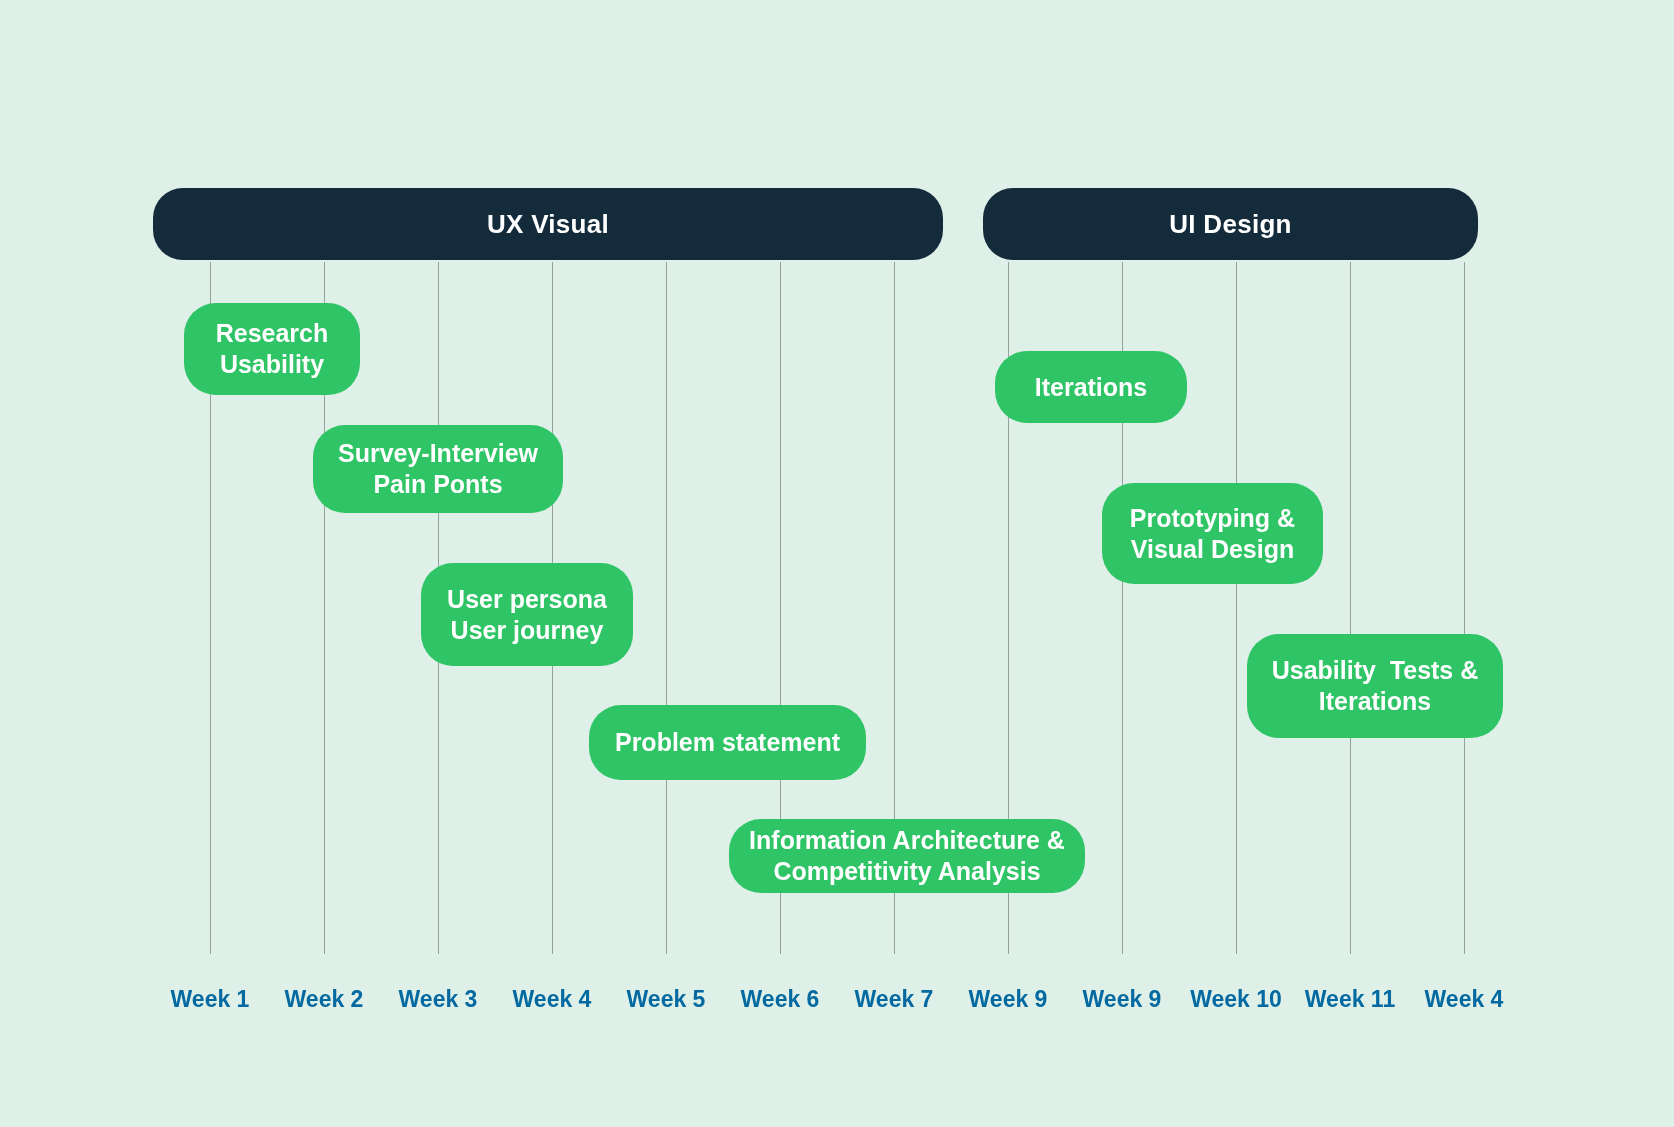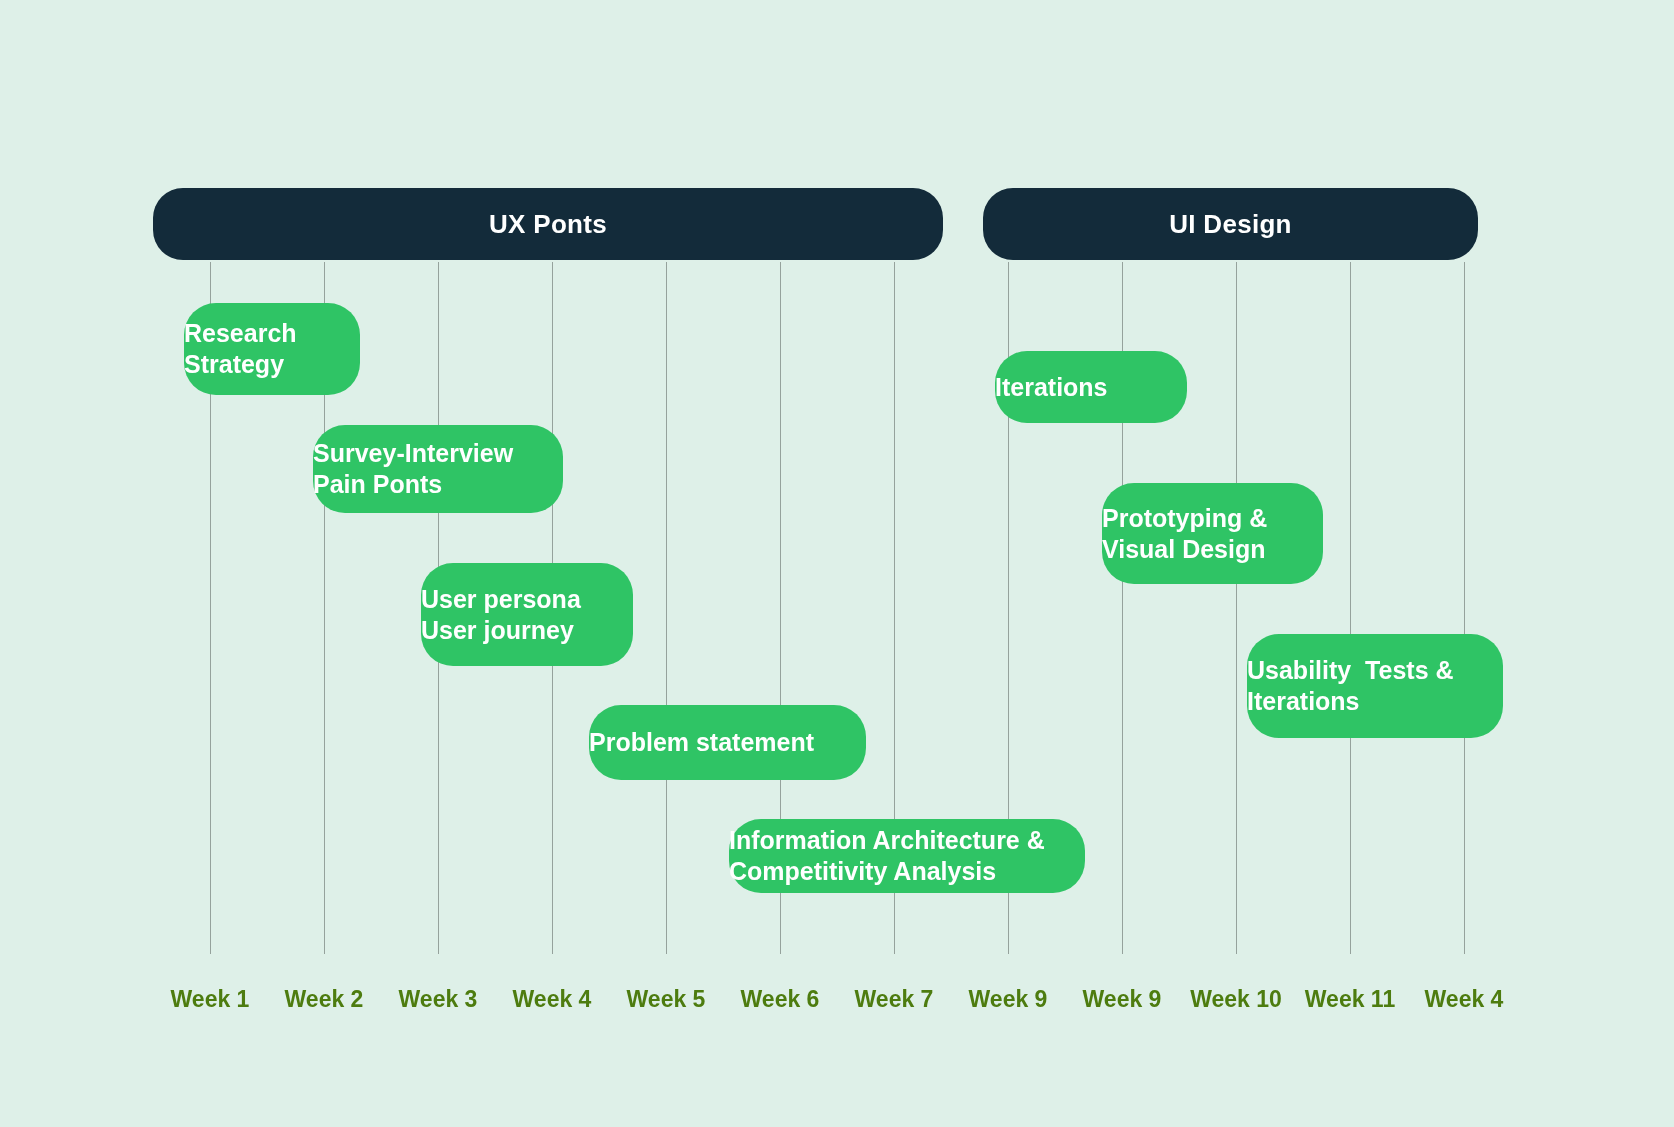--- a/index.html
+++ b/index.html
@@ -35,37 +35,37 @@
     font-size: 26px;
     font-weight: 600;
     letter-spacing: 0.3px;
   }
   .task {
     position: absolute;
     background: #2fc465;
     border-radius: 32px;
     display: flex;
     flex-direction: column;
-    align-items: flex-start;
+    align-items: center;
     justify-content: center;
     color: #ffffff;
     font-size: 25px;
     font-weight: 600;
     text-align: center;
   }
   .task-line {
     line-height: 31px;
     white-space: pre-wrap;
   }
   .week-label {
     position: absolute;
     top: 986px;
     width: 114px;
     text-align: center;
-    color: #4d7c0f;
+    color: #0369a1;
     font-size: 23px;
     font-weight: 700;
   }
 </style>
 </head>
 <body>
 
 <div class="canvas">
 
   <div class="gridline" style="left:210px"></div>
@@ -75,29 +75,29 @@
   <div class="gridline" style="left:666px"></div>
   <div class="gridline" style="left:780px"></div>
   <div class="gridline" style="left:894px"></div>
   <div class="gridline" style="left:1008px"></div>
   <div class="gridline" style="left:1122px"></div>
   <div class="gridline" style="left:1236px"></div>
   <div class="gridline" style="left:1350px"></div>
   <div class="gridline" style="left:1464px"></div>
 
   <div class="phase-bar" style="left:153px; width:790px">
-    <span>UX Ponts</span>
+    <span>UX Visual</span>
   </div>
   <div class="phase-bar" style="left:983px; width:495px">
     <span>UI Design</span>
   </div>
 
   <div class="task" style="left:184px; top:303px; width:176px; height:92px">
     <div class="task-line">Research</div>
-    <div class="task-line">Strategy</div>
+    <div class="task-line">Usability</div>
   </div>
 
   <div class="task" style="left:313px; top:425px; width:250px; height:88px">
     <div class="task-line">Survey-Interview</div>
     <div class="task-line">Pain Ponts</div>
   </div>
 
   <div class="task" style="left:421px; top:563px; width:212px; height:103px">
     <div class="task-line">User persona</div>
     <div class="task-line">User journey</div>

